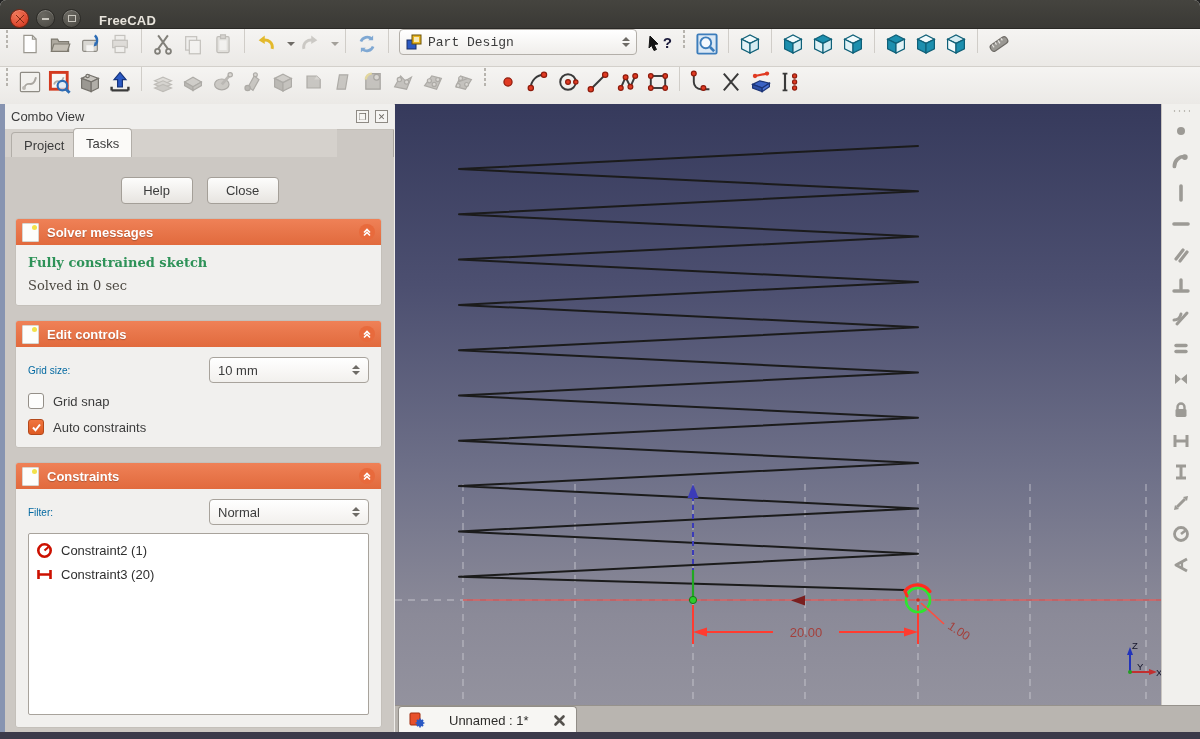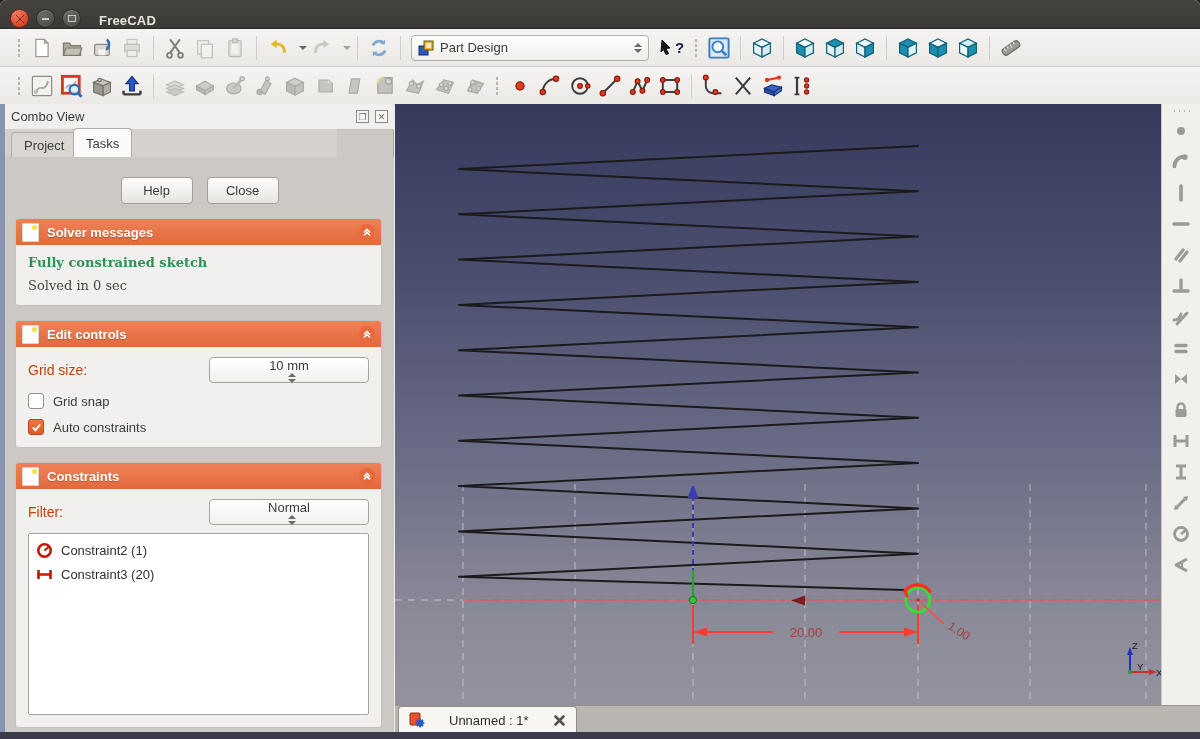--- a/index.html
+++ b/index.html
@@ -10,21 +10,21 @@
   .wbtn.close{background:radial-gradient(circle at 35% 30%,#F07B5B,#DF4B32 60%,#B83419);border:1px solid #7E2410;margin-left:10px;}
   .wbtn.min,.wbtn.max{background:radial-gradient(circle at 35% 30%,#6B6962,#54524C 65%,#3E3C37);border:1px solid #2B2A26;}
   .wbtn .glyph{position:absolute;left:0;top:0;right:0;bottom:0;display:flex;align-items:center;justify-content:center;}
   .wbtn.close .glyph::before{content:"";width:8px;height:8px;background:
      linear-gradient(45deg,transparent 44%,#7E2812 44%,#7E2812 56%,transparent 56%),
      linear-gradient(-45deg,transparent 44%,#7E2812 44%,#7E2812 56%,transparent 56%);}
   .wbtn.min .glyph::before{content:"";width:7px;height:2px;background:#C9C6BE;}
   .wbtn.max .glyph::before{content:"";width:6px;height:5px;border:1.5px solid #C9C6BE;}
   .title-text{color:#E8E4DC;font-weight:bold;font-size:13px;margin-left:18px;letter-spacing:.2px;}
   
-  .toolbar{position:absolute;left:0;width:1200px;height:38px;background:linear-gradient(#F5F4F2,#EBE9E6);border-bottom:1px solid #D3D0CB;display:flex;align-items:center;padding:12px;box-sizing:border-box;}
+  .toolbar{position:absolute;left:0;width:1200px;height:38px;background:linear-gradient(#F5F4F2,#EBE9E6);border-bottom:1px solid #D3D0CB;display:flex;padding:0;box-sizing:border-box;font-family:Liberation Mono, monospace;}
   .tb1{top:29px;} .tb2{top:67px;}
   .grip{width:4px;height:20px;margin:0 6px 0 5px;background-image:radial-gradient(#B7B4AE 1px,transparent 1.2px);background-size:4px 5px;}
   .tbtn{width:30px;height:30px;border-radius:3px;display:flex;align-items:center;justify-content:center;flex:0 0 auto;}
   .sep{width:1px;height:24px;background:#D0CDC8;margin:0 6px;flex:0 0 auto;}
   .combo{height:26px;background:linear-gradient(#FFFFFF,#F0EEEB);border:1px solid #B3AFA9;border-radius:4px;display:flex;align-items:center;padding:0 6px;box-sizing:border-box;font-size:13px;color:#3C3C3C;}
   .wbcombo{width:238px;margin:0 4px;}
   .combo .lbl{flex:1;margin-left:6px;}
   .spin{display:flex;flex-direction:column;gap:2px;margin-left:6px;}
   .spin i{width:0;height:0;border-left:4px solid transparent;border-right:4px solid transparent;display:block;}
   .spin .up{border-bottom:4px solid #6E6B66;}
@@ -47,22 +47,22 @@
   .section{margin:14px 12px 0 10px;border:1px solid #C4C0BA;border-radius:3px;background:#F1F0EE;}
   .sec-head{height:26px;background:linear-gradient(#EF8157,#E16A3D);border-radius:2px 2px 0 0;display:flex;align-items:center;padding:0 6px;}
   .sec-head .doc{width:15px;height:17px;background:#FDFDFB;border:1px solid #D8D5CF;border-radius:1px;position:relative;margin-right:8px;}
   .sec-head .doc::after{content:"";position:absolute;right:1px;top:1px;width:5px;height:5px;border-radius:50%;background:#F2E24A;}
   .sec-head .st{flex:1;color:#FFFFFF;font-weight:bold;font-size:13px;text-shadow:0 1px 1px rgba(0,0,0,.25);}
   .collapse{width:16px;height:16px;border-radius:50%;background:#E86A3C;display:flex;align-items:center;justify-content:center;}
   .sec-body{padding:10px 12px 12px 12px;}
   .msg-green{font-family:"DejaVu Serif",serif;color:#2E9258;font-size:13px;font-weight:600;}
   .msg-gray{font-family:"DejaVu Serif",serif;color:#4C4841;font-size:13px;margin-top:8px;}
   .frow{display:flex;align-items:center;margin-bottom:12px;}
-  .flabel{font-size:14px;color:#c2410c;flex:1;}
-  .fselect{width:160px;height:26px;background:linear-gradient(#FFFFFF,#F2F0ED);border:1px solid #A8A39C;border-radius:4px;display:flex;align-items:center;font-size:13px;color:#3C3C3C;padding:0 8px;box-sizing:border-box;flex-direction:column;}
+  .flabel{font-size:10px;color:#0369a1;flex:1;}
+  .fselect{width:160px;height:26px;background:linear-gradient(#FFFFFF,#F2F0ED);border:1px solid #A8A39C;border-radius:4px;display:flex;align-items:center;font-size:13px;color:#3C3C3C;padding:0 8px;box-sizing:border-box;}
   .fselect .lbl{flex:1;}
   .chkrow{display:flex;align-items:center;margin-top:10px;}
   .chk{width:16px;height:16px;border-radius:3px;margin-right:9px;box-sizing:border-box;display:flex;align-items:center;justify-content:center;}
   .chk.off{background:#FDFDFC;border:1px solid #948F88;}
   .chk.on{background:linear-gradient(#F0763F,#DE5A22);border:1px solid #B4491B;}
   .chklabel{font-size:13px;color:#3C3C3C;}
   .clist{margin-top:2px;height:176px;background:#FFFFFF;border:1px solid #A8A39C;border-radius:2px;overflow:hidden;padding-top:4px;}
   .citem{display:flex;align-items:center;height:24px;padding-left:6px;font-size:13px;color:#2F2F2F;}
   .citem .cic{width:18px;height:18px;margin-right:8px;display:flex;align-items:center;justify-content:center;}
   

